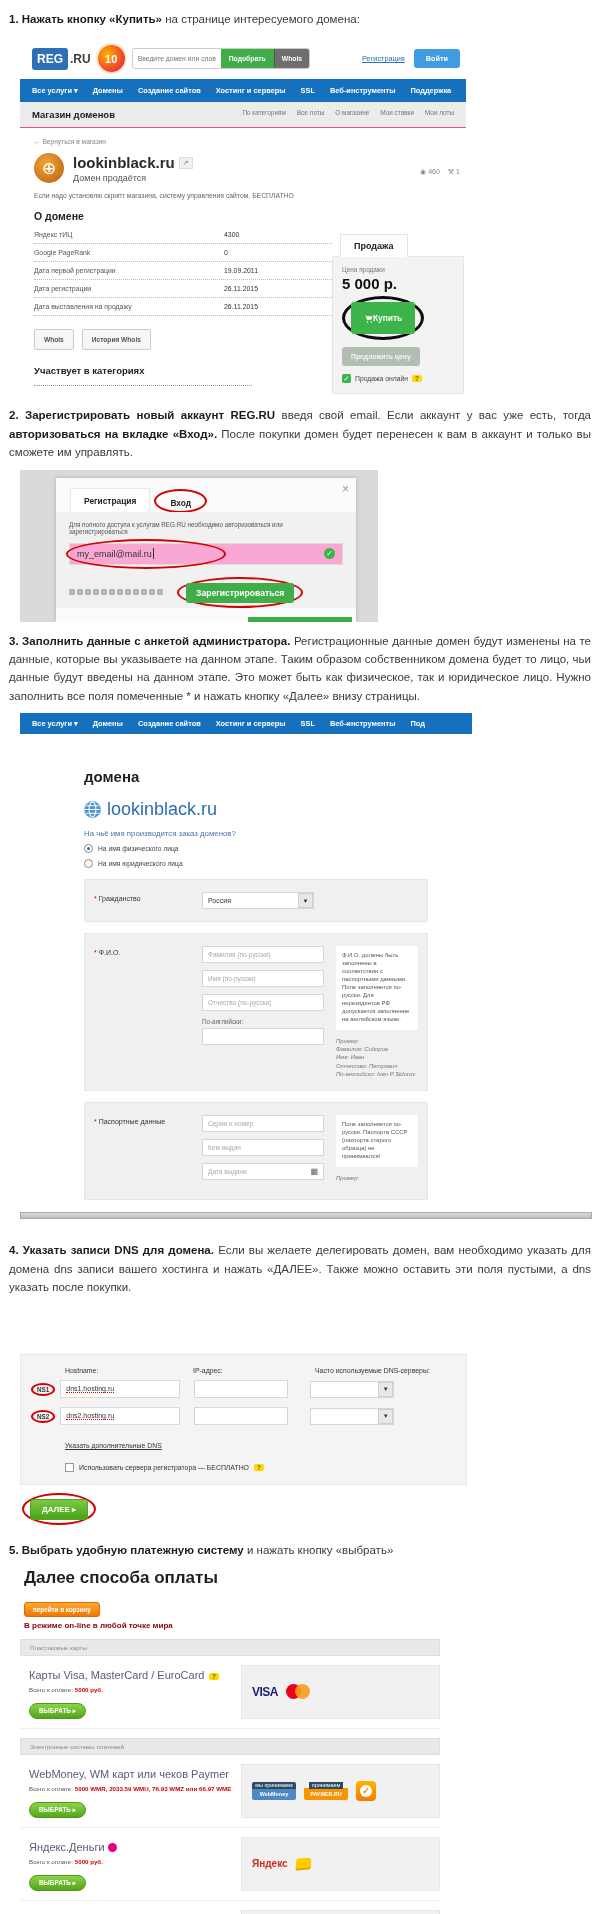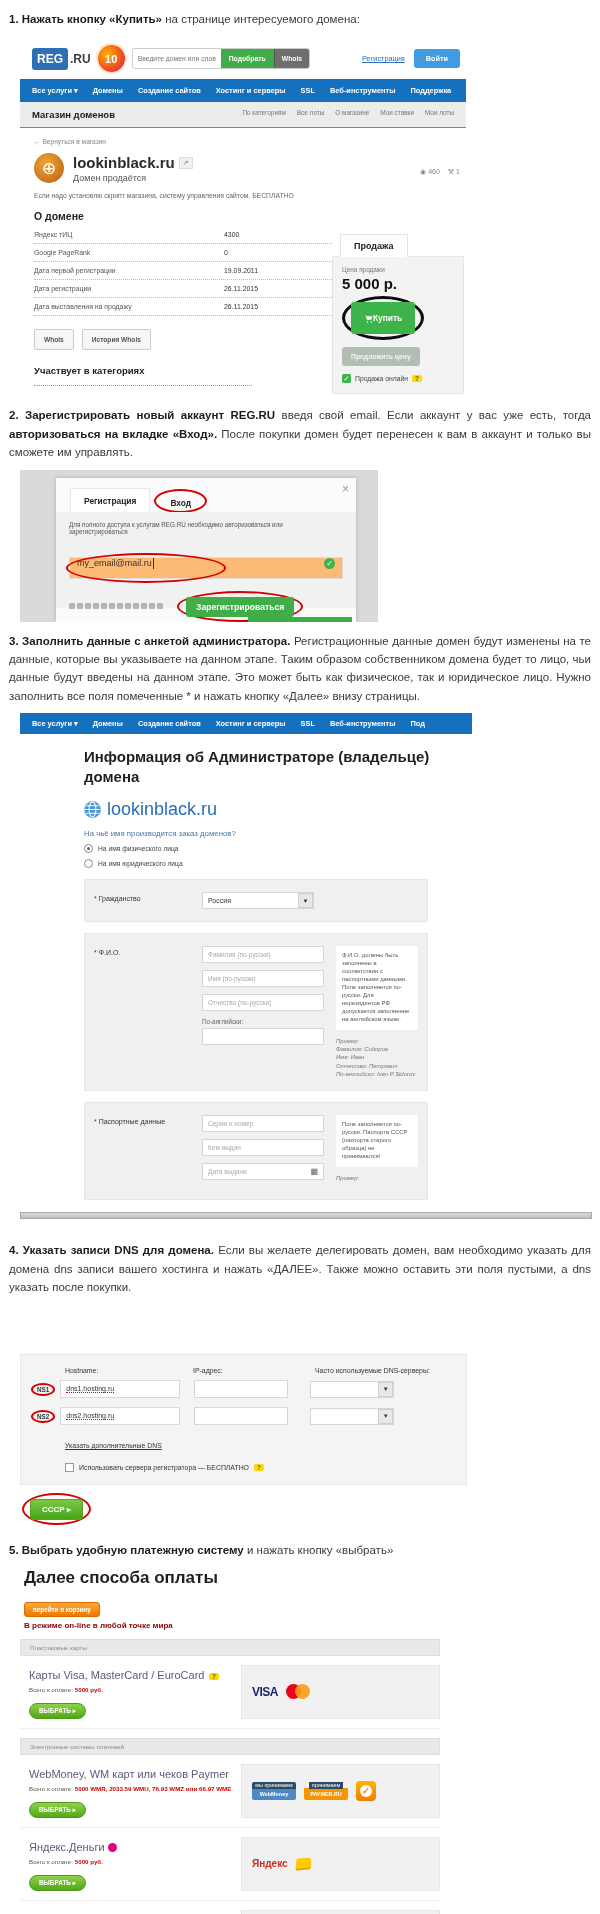--- a/index.html
+++ b/index.html
@@ -61,21 +61,21 @@
 
 
 .s2{width:358px;background:#dadada;height:152px;position:relative;overflow:hidden;padding:8px 0 0 36px}
 .modal{background:#fbfbfb;width:300px;height:144px;position:relative;box-shadow:0 0 4px rgba(0,0,0,.2)}
 .modal-close{position:absolute;top:4px;right:7px;color:#999;font-size:12px;cursor:pointer}
 .tabs{display:flex;align-items:flex-end;gap:4px;padding:10px 0 0 14px}
 .tab-active{background:#fff;border:1px solid #e8e8e8;border-bottom:0;font-weight:bold;font-size:8.4px;color:#222;padding:7px 13px;cursor:pointer}
 .tab-plain{font-weight:bold;font-size:8.4px;color:#222;padding:4px 8px;cursor:pointer}
 .modal-body{background:#f1f1f1;margin-top:-1px;padding:9px 13px 10px;height:96px;position:relative}
 .modal-info{font-size:6.3px;color:#555}
-.email-box{background:#fdba74;border:1px solid #ddd;height:22px;margin-top:22px;display:flex;align-items:flex-start;padding:0 7px;position:relative}
+.email-box{background:#f9a8d4;border:1px solid #ddd;height:22px;margin-top:8px;display:flex;align-items:center;padding:0 7px;position:relative}
 .email-text{font-size:9px;color:#333}
 .caret{display:inline-block;width:1px;height:11px;background:#333;margin-left:1px}
 .ok-circle{margin-left:auto;width:11px;height:11px;border-radius:50%;background:#3cb44a;color:#fff;font-size:8px;display:flex;align-items:center;justify-content:center}
 .red-ellipse{border:2px solid #d40000;border-radius:50%;display:inline-block}
 .ell-email{position:absolute;left:-4px;top:-5px;width:160px;height:30px;pointer-events:none}
 .modal-foot{display:flex;align-items:center;margin-top:12px}
 .social{display:flex;gap:2px}
 .social i{width:6px;height:6px;background:#b5b5b5;display:inline-block;border-radius:1px}
 .ell-btn{border:2px solid #d40000;border-radius:50%;padding:3px 7px;margin-left:14px}
 .btn-signup{background:#3fae49;color:#fff;border:0;border-radius:3px;font-weight:bold;font-size:8.6px;padding:5px 10px;cursor:pointer}
@@ -308,21 +308,21 @@
   <div class="s3-nav">
     <span><span>Все услуги</span> <span>▾</span></span>
     <span>Домены</span>
     <span>Создание сайтов</span>
     <span>Хостинг и серверы</span>
     <span>SSL</span>
     <span>Веб-инструменты</span>
     <span>Под</span>
   </div>
   <div class="s3-body">
-    <div class="admin-title"><span>Информация об Администраторе (владельце)</span><br><span>домена</span></div>
+    <div class="admin-title"><br><span>домена</span></div>
     <div class="adm-domain">
       <svg class="globe-blue" width="17" height="17" viewBox="0 0 16 16">
           <circle cx="8" cy="8" r="7" fill="#4a94cf"></circle>
           <ellipse cx="8" cy="8" rx="3.2" ry="7" fill="none" stroke="#fff" stroke-width="1"></ellipse>
           <path d="M1 8h14M2.2 4.5h11.6M2.2 11.5h11.6" stroke="#fff" stroke-width="1" fill="none"></path>
         </svg>
       <span class="adm-domain-name">lookinblack.ru</span>
     </div>
     <div class="question">На чьё имя производится заказ доменов?</div>
     <div class="radio-row">
@@ -414,21 +414,21 @@
         </span>
     </div>
     <span class="more-dns">Указать дополнительные DNS</span>
     <div class="cb-row">
       <span class="cb"></span>
       <span>Использовать сервера регистратора — БЕСПЛАТНО</span>
       <span class="q-badge">?</span>
     </div>
   </div>
   <span class="ell-next">
-    <button class="btn-next"><span>СССР</span> <span>▸</span></button>
+    <button class="btn-next"><span>ДАЛЕЕ</span> <span>▸</span></button>
   </span>
 </div>
 
 <p class="step" style="margin-top:16px"><b>5. Выбрать удобную платежную систему</b><span> и нажать кнопку «выбрать»</span></p>
 
 <div class="shot s5">
   <div class="pay-title">Далее способа оплаты</div>
   <span class="cart-btn">перейти в корзину</span>
   <div class="online-note">В режиме on-line в любой точке мира</div>
 

